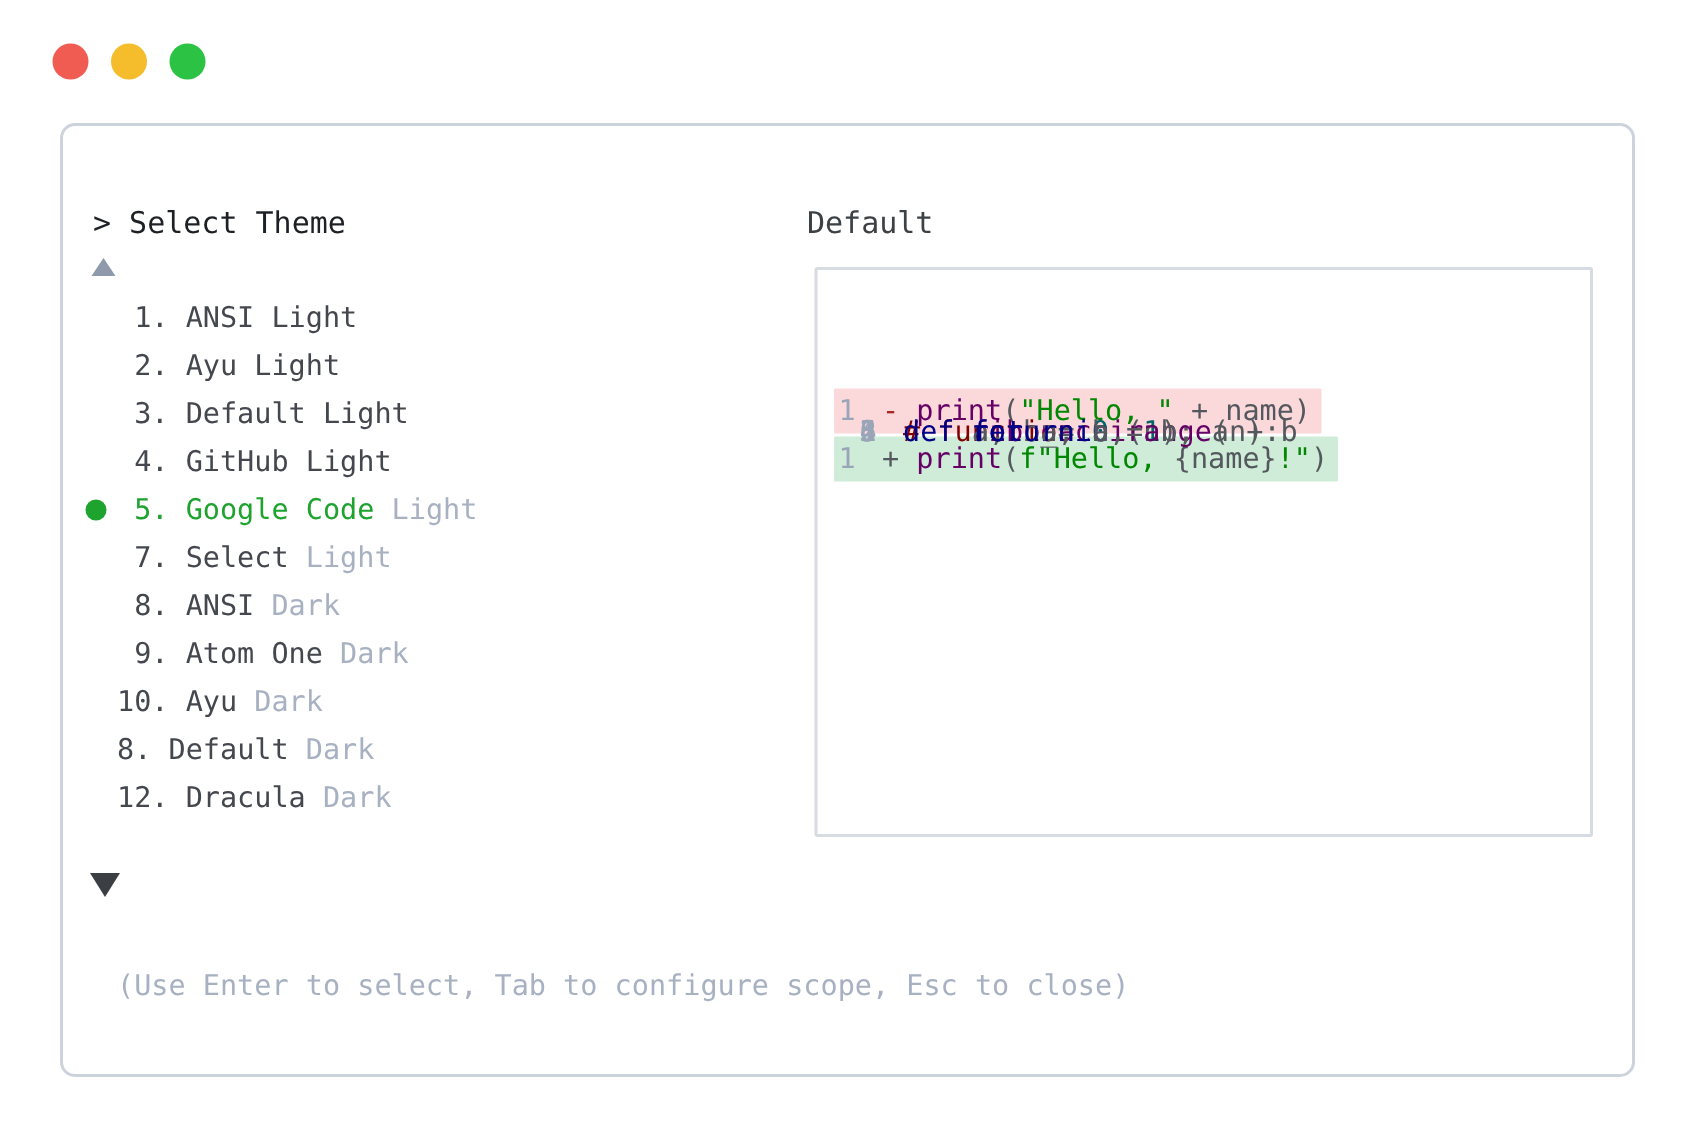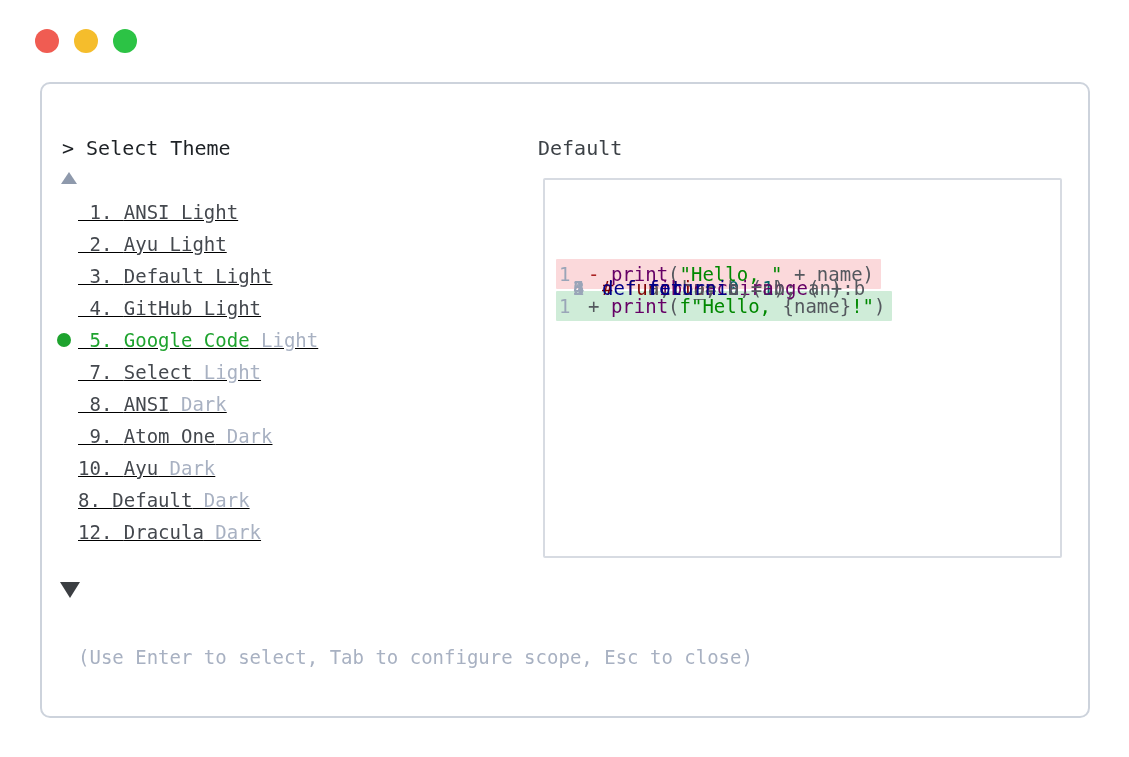--- a/index.html
+++ b/index.html
@@ -33,21 +33,21 @@
     border-left: 8px solid transparent; border-right: 8px solid transparent;
     border-bottom: 12px solid #8e99ac; cursor: pointer;
   }
   .arrow-down {
     position: absolute; left: 18px; top: 498px; width: 0; height: 0;
     border-left: 10px solid transparent; border-right: 10px solid transparent;
     border-top: 16px solid #3b3e42; cursor: pointer;
   }
 
   
-  .theme-list { position: absolute; left: 36px; top: 112px; text-decoration: underline; }
+  .theme-list { position: absolute; left: 36px; top: 112px; }
   .theme-row {
     position: relative; height: 32px; line-height: 32px;
     font-size: 19px; white-space: pre; cursor: pointer;
   }
   .theme-row .num  { color: #44484e; }
   .theme-row .name { color: #44484e; }
   .theme-row .suffix { color: var(--muted); }
   .theme-row.selected .num,
   .theme-row.selected .name { color: var(--selected-green); }
   .bullet {

